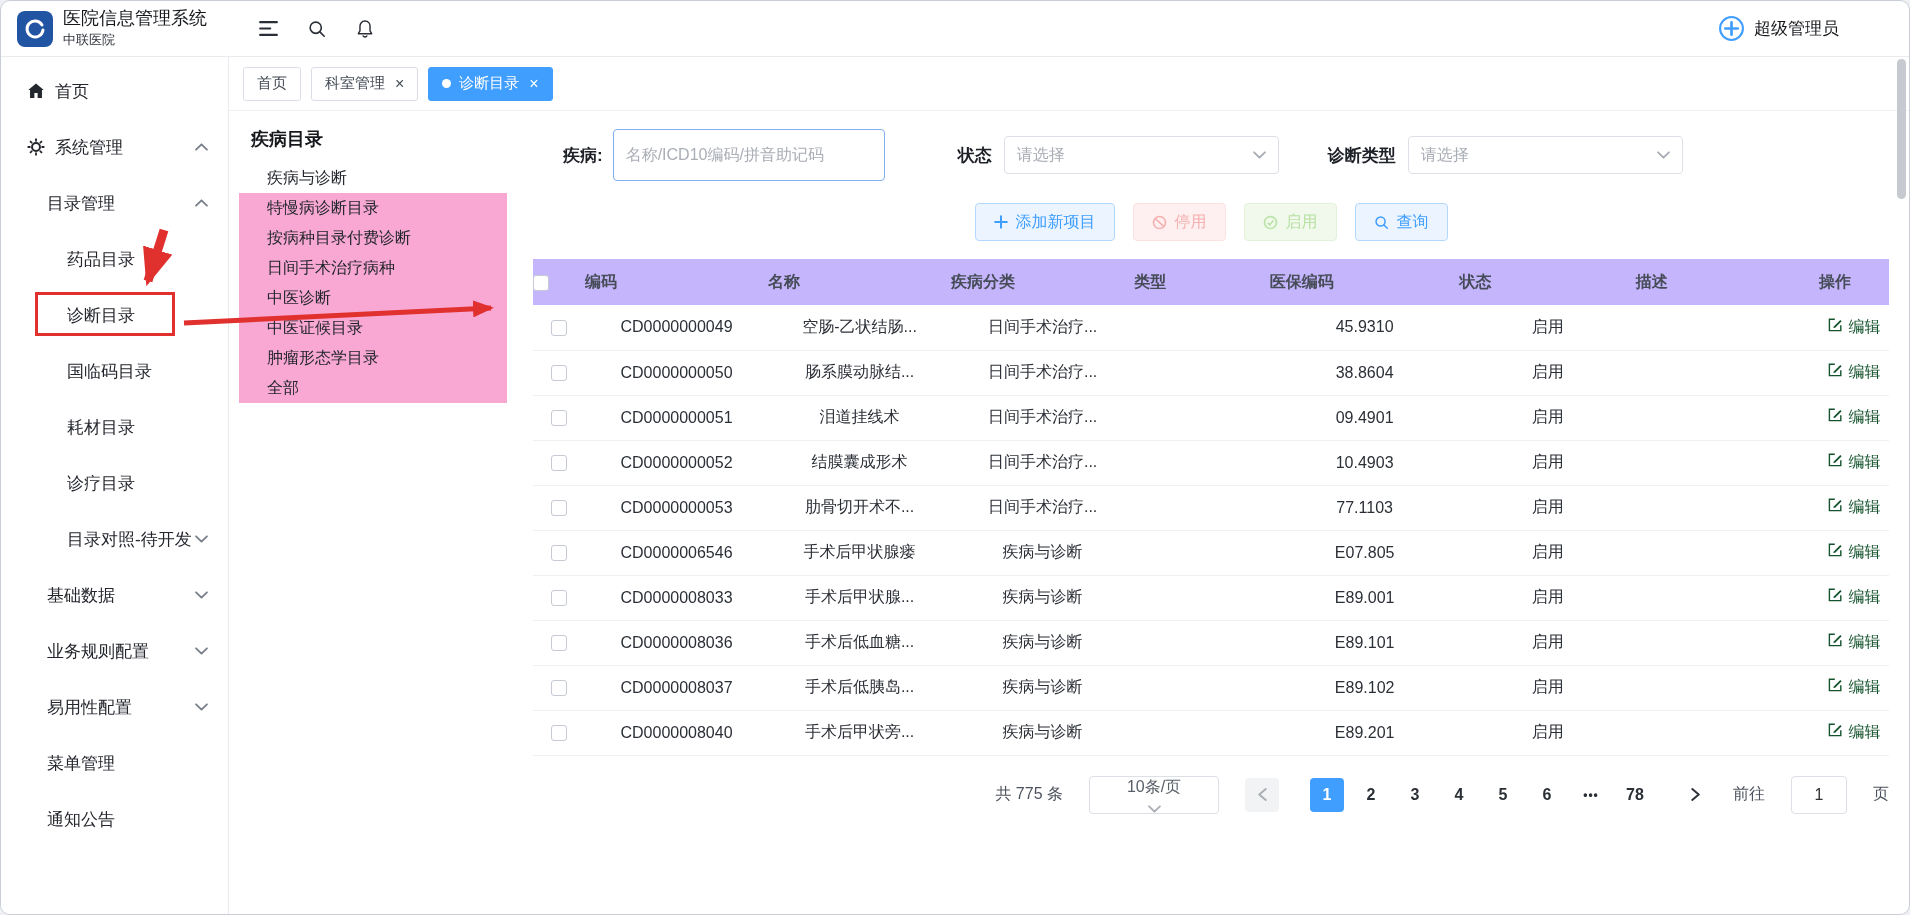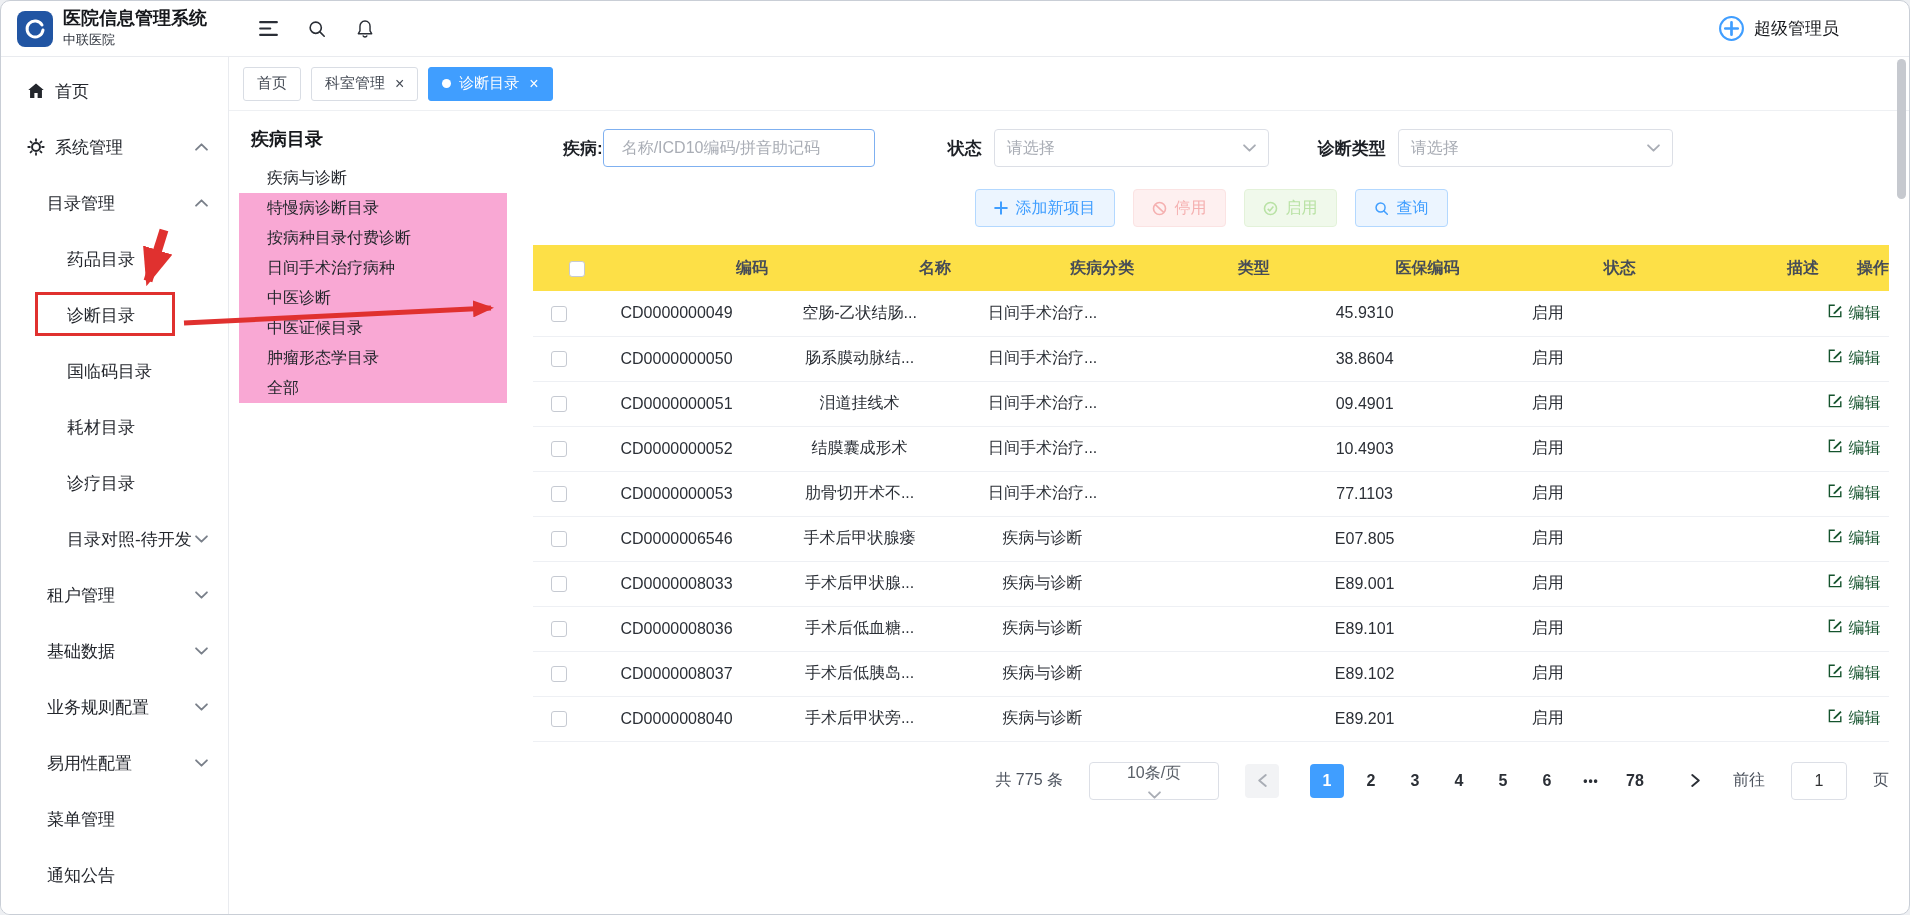--- a/index.html
+++ b/index.html
@@ -4,21 +4,21 @@
 <style>
   * { margin:0; padding:0; box-sizing:border-box; }
   body { width:1910px; height:915px; font-family:"Liberation Sans","DejaVu Sans",sans-serif; background:#eef0f3; overflow:hidden; }
   a { text-decoration:none; }
   .app { position:relative; width:1910px; height:915px; background:#fff; border:1px solid #c9ced6; border-radius:10px; overflow:hidden; }
 
   
   .topbar { height:56px; display:flex; align-items:center; border-bottom:1px solid #e9ebef; }
   .logo-area { flex:0 0 228px; height:100%; display:flex; align-items:center; gap:10px; padding-left:16px; }
   .logo-icon { width:36px; height:36px; border-radius:8px; background:#2155a3; display:flex; align-items:center; justify-content:center; }
-  .app-title { font-size:18px; font-weight:700; color:#16181c; line-height:1.2; }
+  .app-title { font-size:18px; font-weight:400; color:#16181c; line-height:1.2; }
   .app-subtitle { font-size:13px; color:#2e333c; margin-top:2px; }
   .hicon { color:#2a2e36; margin-left:30px; display:inline-flex; cursor:pointer; }
   .flex-spacer { flex:1; }
   .user-area { display:flex; align-items:center; gap:9px; margin-right:70px; cursor:pointer; }
   .user-name { font-size:17px; color:#16181c; }
 
   
   .body-row { display:flex; height:857px; }
   .sidebar { flex:0 0 228px; border-right:1px solid #e9ebef; padding-top:6px; background:#fff; }
   .side-item { height:56px; display:flex; align-items:center; font-size:17px; color:#23262c; cursor:pointer; }
@@ -38,39 +38,39 @@
   .content { flex:1; display:flex; padding:8px 20px 0 10px; }
   .catalog-panel { flex:0 0 268px; }
   .catalog-title { font-size:18px; font-weight:700; color:#16181c; padding:8px 0 12px 12px; }
   .catalog-list { list-style:none; }
   .catalog-item { height:30px; line-height:30px; padding-left:28px; font-size:16px; color:#23262c; background:#f9a8d4; cursor:pointer; white-space:nowrap; }
   .catalog-item.active { background:#fff; }
 
   .work-area { flex:1; min-width:0; margin-left:26px; }
   .filter-row { display:flex; align-items:center; margin-top:10px; padding-left:30px; }
   .f-label { font-size:17px; font-weight:700; color:#1d2026; white-space:nowrap; }
-  .disease-input { width:272px; height:38px; border:1px solid #7fb0f0; border-radius:4px; padding:0 18px; font-size:16px; color:#303133; outline:none; font-family:inherit; }
+  .disease-input { width:272px; height:52px; border:1px solid #7fb0f0; border-radius:4px; margin-left:10px; padding:0 12px; font-size:16px; color:#303133; outline:none; font-family:inherit; }
   .disease-input::placeholder { color:#a9adb5; }
   .gap-status { margin-left:73px; }
   .gap-type { margin-left:49px; }
   .select { width:275px; height:38px; border:1px solid #dcdfe6; border-radius:4px; background:#fff; display:flex; align-items:center; justify-content:space-between; padding:0 12px; margin-left:12px; cursor:pointer; }
   .select-placeholder { font-size:16px; color:#a9adb5; }
   .chev { color:#a9adb5; display:inline-flex; }
 
   .toolbar { display:flex; gap:18px; margin-top:22px;justify-content:center; }
   .btn { height:38px; display:inline-flex; align-items:center; gap:8px; padding:0 18px; border-radius:4px; font-size:16px; border:1px solid transparent; cursor:pointer; font-family:inherit; }
   .bicon { display:inline-flex; }
   .btn-add { background:#ecf5ff; border-color:#b3d8ff; color:#409eff; }
   .btn-disable { background:#fef0f0; border-color:#fbe3e3; color:#f5b0b0; }
   .btn-enable { background:#f0f9eb; border-color:#e3f2d9; color:#b9e2a5; }
   .btn-query { background:#ecf5ff; border-color:#b3d8ff; color:#409eff; }
 
   .table-wrap { margin-top:18px; }
   #data-table { width:100%; border-collapse:collapse; table-layout:fixed; }
-  #data-table th { background:#fde047; height:46px; font-size:16px; font-weight:700; color:#464c57; text-align:right; }
+  #data-table th { background:#c4b5fd; height:46px; font-size:16px; font-weight:700; color:#464c57; text-align:left; }
   #data-table td { height:45px; border-bottom:1px solid #eef0f4; font-size:16px; color:#2b2f36; text-align:center; overflow:hidden; white-space:nowrap; text-overflow:ellipsis; }
   .checkbox { display:inline-block; width:16px; height:16px; border:1px solid #c6cad2; border-radius:3px; background:#fff; vertical-align:middle; cursor:pointer; }
   .edit-link { color:#14532d; display:inline-flex; align-items:flex-start; gap:5px; cursor:pointer; }
 
   .pagination { display:flex; align-items:center; justify-content:flex-end; gap:26px; margin-top:20px; font-size:16px; color:#4d535e; }
   .size-select { width:130px; margin-left:0;flex-direction:column; }
   .size-select .select-placeholder { color:#5a6068; }
   .pg-prev { width:34px; height:34px; border-radius:4px; background:#f2f3f5; color:#a9adb5; display:inline-flex; align-items:center; justify-content:center; cursor:pointer; }
   .pg-numbers { display:flex; align-items:center; }
   .pg-num { min-width:34px; height:34px; margin:0 5px; display:inline-flex; align-items:center; justify-content:center; font-weight:600; color:#2b2f36; border-radius:4px; cursor:pointer; }
@@ -191,28 +191,20 @@
           </div>
           <div class="side-item lvl2">
             <span class="side-label">目录对照-待开发</span>
             <span class="side-arrow">
               <svg viewBox="0 0 12 7" width="13" height="8" fill="none" stroke="currentColor" stroke-width="1.7" stroke-linecap="round" stroke-linejoin="round">
                 <path d="M1 1 L6 6 L11 1"></path>
               </svg>
             </span>
           </div>
           <div class="side-item lvl1">
-            <span class="side-label">租户管理</span>
-            <span class="side-arrow">
-              <svg viewBox="0 0 12 7" width="13" height="8" fill="none" stroke="currentColor" stroke-width="1.7" stroke-linecap="round" stroke-linejoin="round">
-                <path d="M1 1 L6 6 L11 1"></path>
-              </svg>
-            </span>
-          </div>
-          <div class="side-item lvl1">
             <span class="side-label">基础数据</span>
             <span class="side-arrow">
               <svg viewBox="0 0 12 7" width="13" height="8" fill="none" stroke="currentColor" stroke-width="1.7" stroke-linecap="round" stroke-linejoin="round">
                 <path d="M1 1 L6 6 L11 1"></path>
               </svg>
             </span>
           </div>
           <div class="side-item lvl1">
             <span class="side-label">业务规则配置</span>
             <span class="side-arrow">

